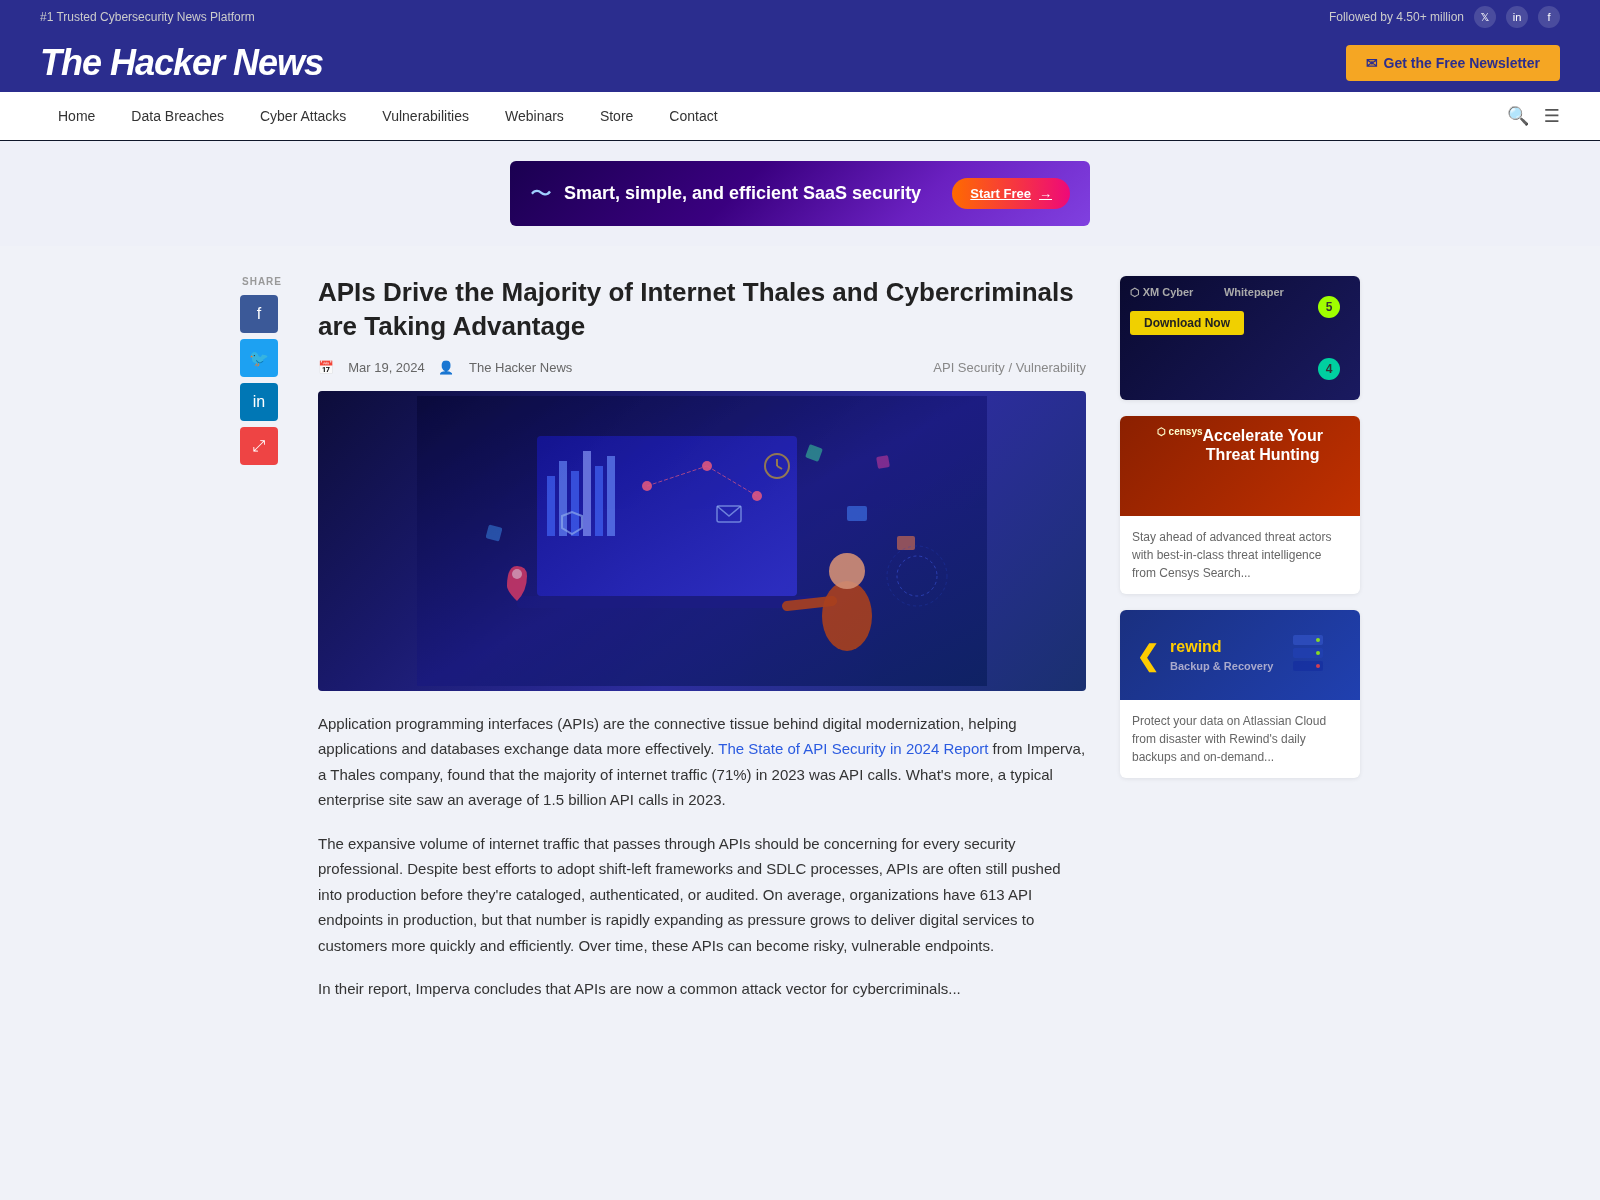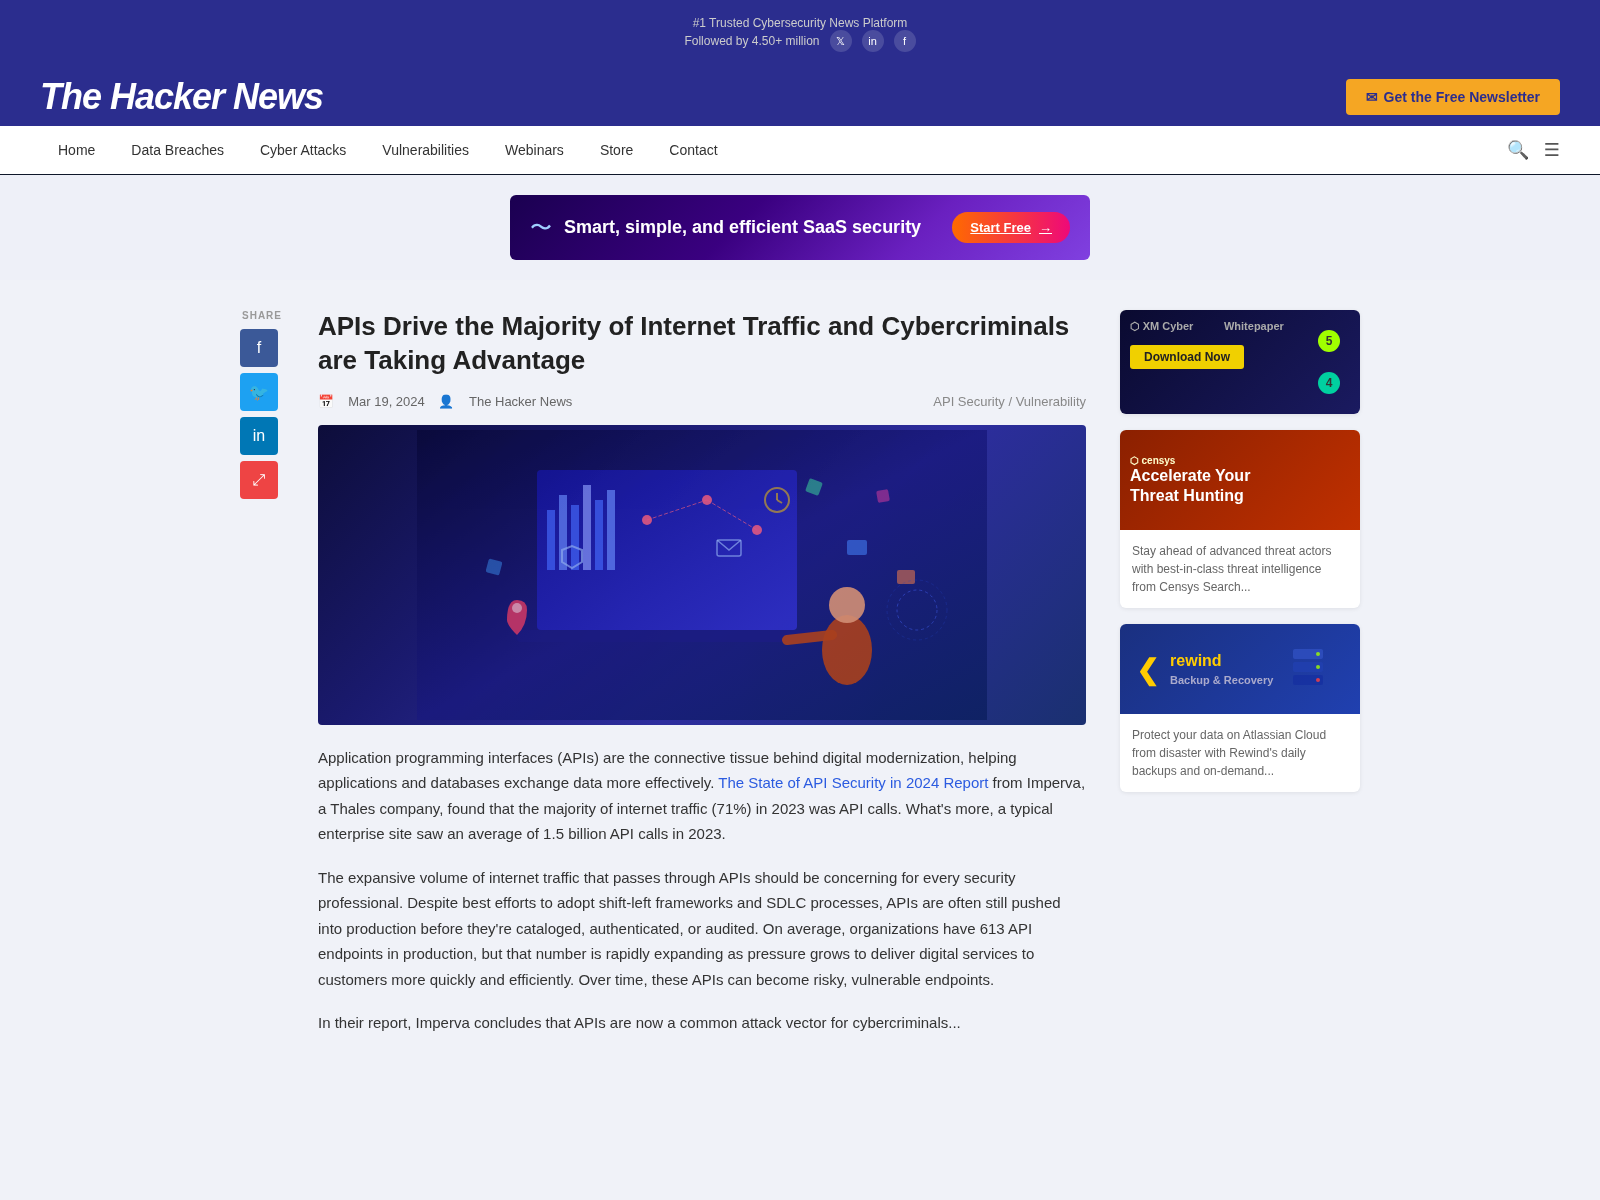--- a/index.html
+++ b/index.html
@@ -3,25 +3,24 @@
   <meta charset="utf-8">
   <style>
     * { margin: 0; padding: 0; box-sizing: border-box; }
     body { font-family: Arial, sans-serif; background: #f0f2f8; color: #333; }
 
     
     .top-bar {
       background: #2b2d8e;
       color: #ccc;
       font-size: 12px;
-      padding: 16px 40px;
+      padding: 6px 40px;
       display: flex;
       justify-content: space-between;
       align-items: center;
-      flex-direction: column;
     }
     .top-bar-right { display: flex; align-items: center; gap: 10px; }
     .social-icon {
       width: 22px; height: 22px; border-radius: 50%;
       background: rgba(255,255,255,0.15);
       display: inline-flex; align-items: center; justify-content: center;
       color: #fff; font-size: 11px; cursor: pointer;
     }
 
     
@@ -212,23 +211,24 @@
       font-weight: 700;
     }
     .sidebar-card-img.xm-cyber {
       background: linear-gradient(135deg, #0a0a30 0%, #1a1a60 100%);
       flex-direction: column;
       padding: 10px;
       align-items: flex-start;
     }
     .sidebar-card-img.censys {
       background: linear-gradient(135deg, #8b2000 0%, #c03000 100%);
-      flex-direction: column;
+      flex-direction: row;
       align-items: flex-start;
       padding: 10px;
+      text-align: center;
     }
     .sidebar-card-img.rewind {
       background: linear-gradient(135deg, #1a3080 0%, #2040b0 100%);
       flex-direction: column;
       align-items: flex-start;
       padding: 10px;
     }
     .sidebar-card-body { padding: 12px; }
     .sidebar-card-title {
       font-size: 14px;
@@ -344,21 +344,21 @@
     </div>
     <div class="share-btn share-li">
       <span>in</span>
     </div>
     <div class="share-btn share-other">
       <span>⤢</span>
     </div>
   </div>
 
   <div class="article-area">
-    <h1 class="article-title">APIs Drive the Majority of Internet Traffic and Cybercriminals are Taking Advantage</h1>
+    <h1 class="article-title">APIs Drive the Majority of Internet Thales and Cybercriminals are Taking Advantage</h1>
 
     <div class="article-meta">
       <div class="article-meta-left">
         <span>📅</span>
         <span>Mar 19, 2024</span>
         <span>👤</span>
         <span>The Hacker News</span>
       </div>
       <div class="article-tags">API Security / Vulnerability</div>
     </div>
@@ -429,21 +429,21 @@
     <div class="article-body">
       <p>Application programming interfaces (APIs) are the connective tissue behind digital modernization, helping applications and databases exchange data more effectively. <a href="#" style="color:#2b5be0;">The State of API Security in 2024 Report</a> from Imperva, a Thales company, found that the majority of internet traffic (71%) in 2023 was API calls. What's more, a typical enterprise site saw an average of 1.5 billion API calls in 2023.</p>
       <p>The expansive volume of internet traffic that passes through APIs should be concerning for every security professional. Despite best efforts to adopt shift-left frameworks and SDLC processes, APIs are often still pushed into production before they're cataloged, authenticated, or audited. On average, organizations have 613 API endpoints in production, but that number is rapidly expanding as pressure grows to deliver digital services to customers more quickly and efficiently. Over time, these APIs can become risky, vulnerable endpoints.</p>
       <p>In their report, Imperva concludes that APIs are now a common attack vector for cybercriminals...</p>
     </div>
   </div>
 
   <div class="right-sidebar">
 
     <div class="sidebar-card">
-      <div class="sidebar-card-img xm-cyber" style="position:relative; height:104px;">
+      <div class="sidebar-card-img xm-cyber" style="position:relative; height:124px;">
         <div class="xm-card-inner">
           <div class="xm-brand">⬡ XM Cyber &nbsp;&nbsp;&nbsp;&nbsp;&nbsp;&nbsp;&nbsp;&nbsp; Whitepaper</div>
           <button class="download-btn">Download Now</button>
           <div class="badge-5">5</div>
           <div class="badge-4">4</div>
         </div>
       </div>
     </div>
 
     <div class="sidebar-card">

